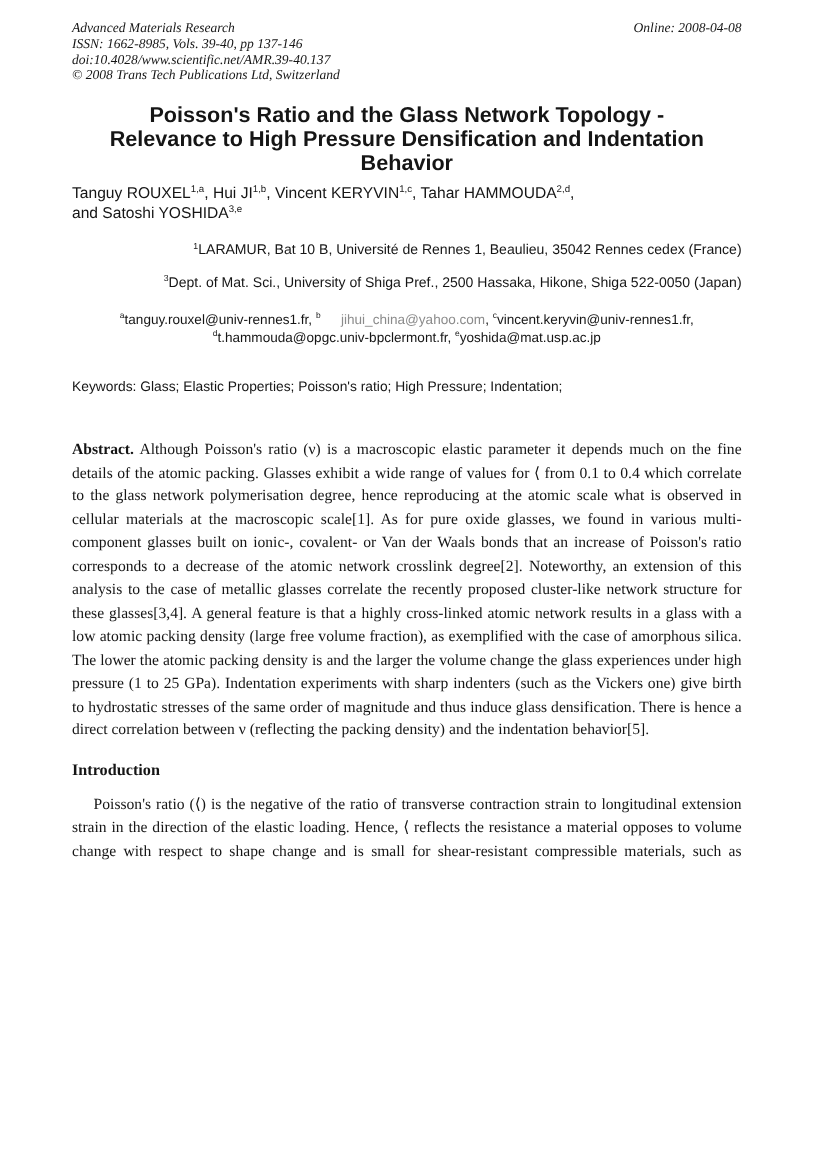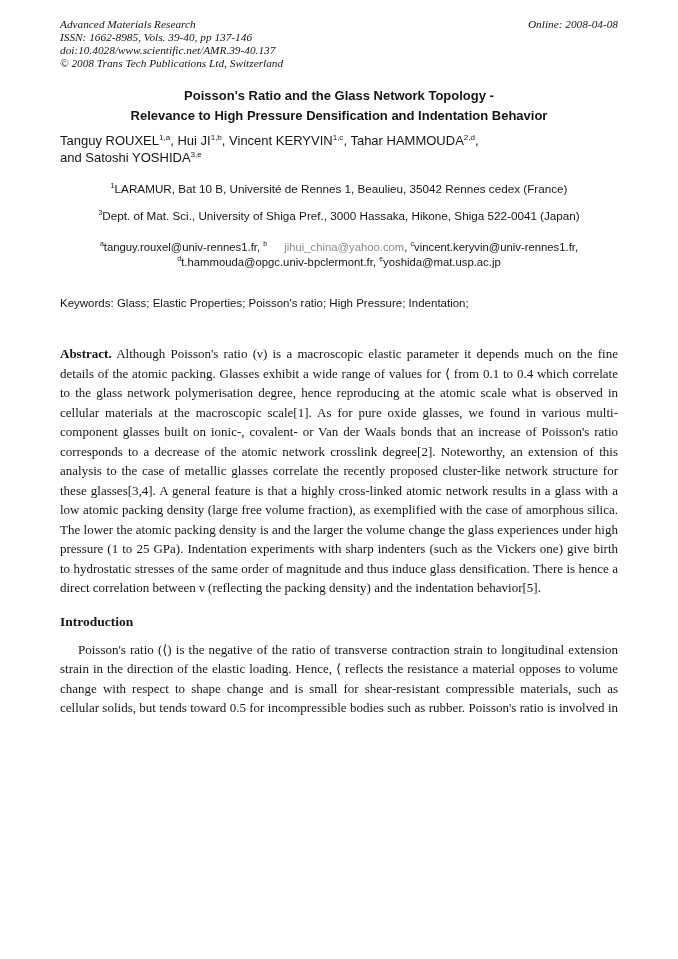--- a/index.html
+++ b/index.html
@@ -26,30 +26,30 @@
     font-size: 11.3px;
     line-height: 13px;
     white-space: nowrap;
   }
   
   .paper-title {
     margin-top: 16px;
     text-align: center;
     font-family: "Liberation Sans", sans-serif;
     font-weight: bold;
-    font-size: 13px;
+    font-size: 18px;
     line-height: 20px;
     white-space: pre-line;
   }
   
   .authors { margin-top: 6px; font-family: "Liberation Sans", sans-serif; font-size: 13px; }
   .authors .seg-line { line-height: 17px; white-space: nowrap; }
   
   .affils { margin-top: 16px; font-family: "Liberation Sans", sans-serif; font-size: 11.7px; }
-  .affils .seg-line { text-align: center; line-height: 13px; white-space: nowrap; }
+  .affils .seg-line { text-align: right; line-height: 13px; white-space: nowrap; }
   .affils .seg-line + .seg-line { margin-top: 14px; }
   
   .emails { margin-top: 18px; font-family: "Liberation Sans", sans-serif; font-size: 11.3px; }
   .emails .seg-line { text-align: center; line-height: 15px; white-space: nowrap; }
   sup { font-size: 0.62em; line-height: 0; vertical-align: super; }
   .muted { color: #8b8b8b; padding-left: 17px; }
   
   .keywords {
     margin-top: 26px;
     font-family: "Liberation Sans", sans-serif;
@@ -106,21 +106,21 @@
     <div class="paper-title">Poisson's Ratio and the Glass Network Topology -
 Relevance to High Pressure Densification and Indentation Behavior</div>
 
     <div class="authors">
       <div class="seg-line"><span>Tanguy ROUXEL</span><sup>1,a</sup><span>, Hui JI</span><sup>1,b</sup><span>, Vincent KERYVIN</span><sup>1,c</sup><span>, Tahar HAMMOUDA</span><sup>2,d</sup><span>,</span></div>
       <div class="seg-line"><span>and Satoshi YOSHIDA</span><sup>3,e</sup></div>
     </div>
 
     <div class="affils">
       <div class="seg-line"><sup>1</sup><span>LARAMUR, Bat 10 B, Université de Rennes 1, Beaulieu, 35042 Rennes cedex (France)</span></div>
-      <div class="seg-line"><sup>3</sup><span>Dept. of Mat. Sci., University of Shiga Pref., 3000 Hassaka, Hikone, Shiga 522-0041 (Japan)</span></div>
+      <div class="seg-line"><sup>3</sup><span>Dept. of Mat. Sci., University of Shiga Pref., 2500 Hassaka, Hikone, Shiga 522-0050 (Japan)</span></div>
     </div>
 
     <div class="emails">
       <div class="seg-line"><sup>a</sup><span>tanguy.rouxel@univ-rennes1.fr, </span><sup>b</sup><span class="muted">jihui_china@yahoo.com</span><span>, </span><sup>c</sup><span>vincent.keryvin@univ-rennes1.fr,</span></div>
       <div class="seg-line"><sup>d</sup><span>t.hammouda@opgc.univ-bpclermont.fr, </span><sup>e</sup><span>yoshida@mat.usp.ac.jp</span></div>
     </div>
 
     <div class="keywords">
       <b>Keywords:</b><span> Glass; Elastic Properties; Poisson's ratio; High Pressure; Indentation;</span>
     </div>

